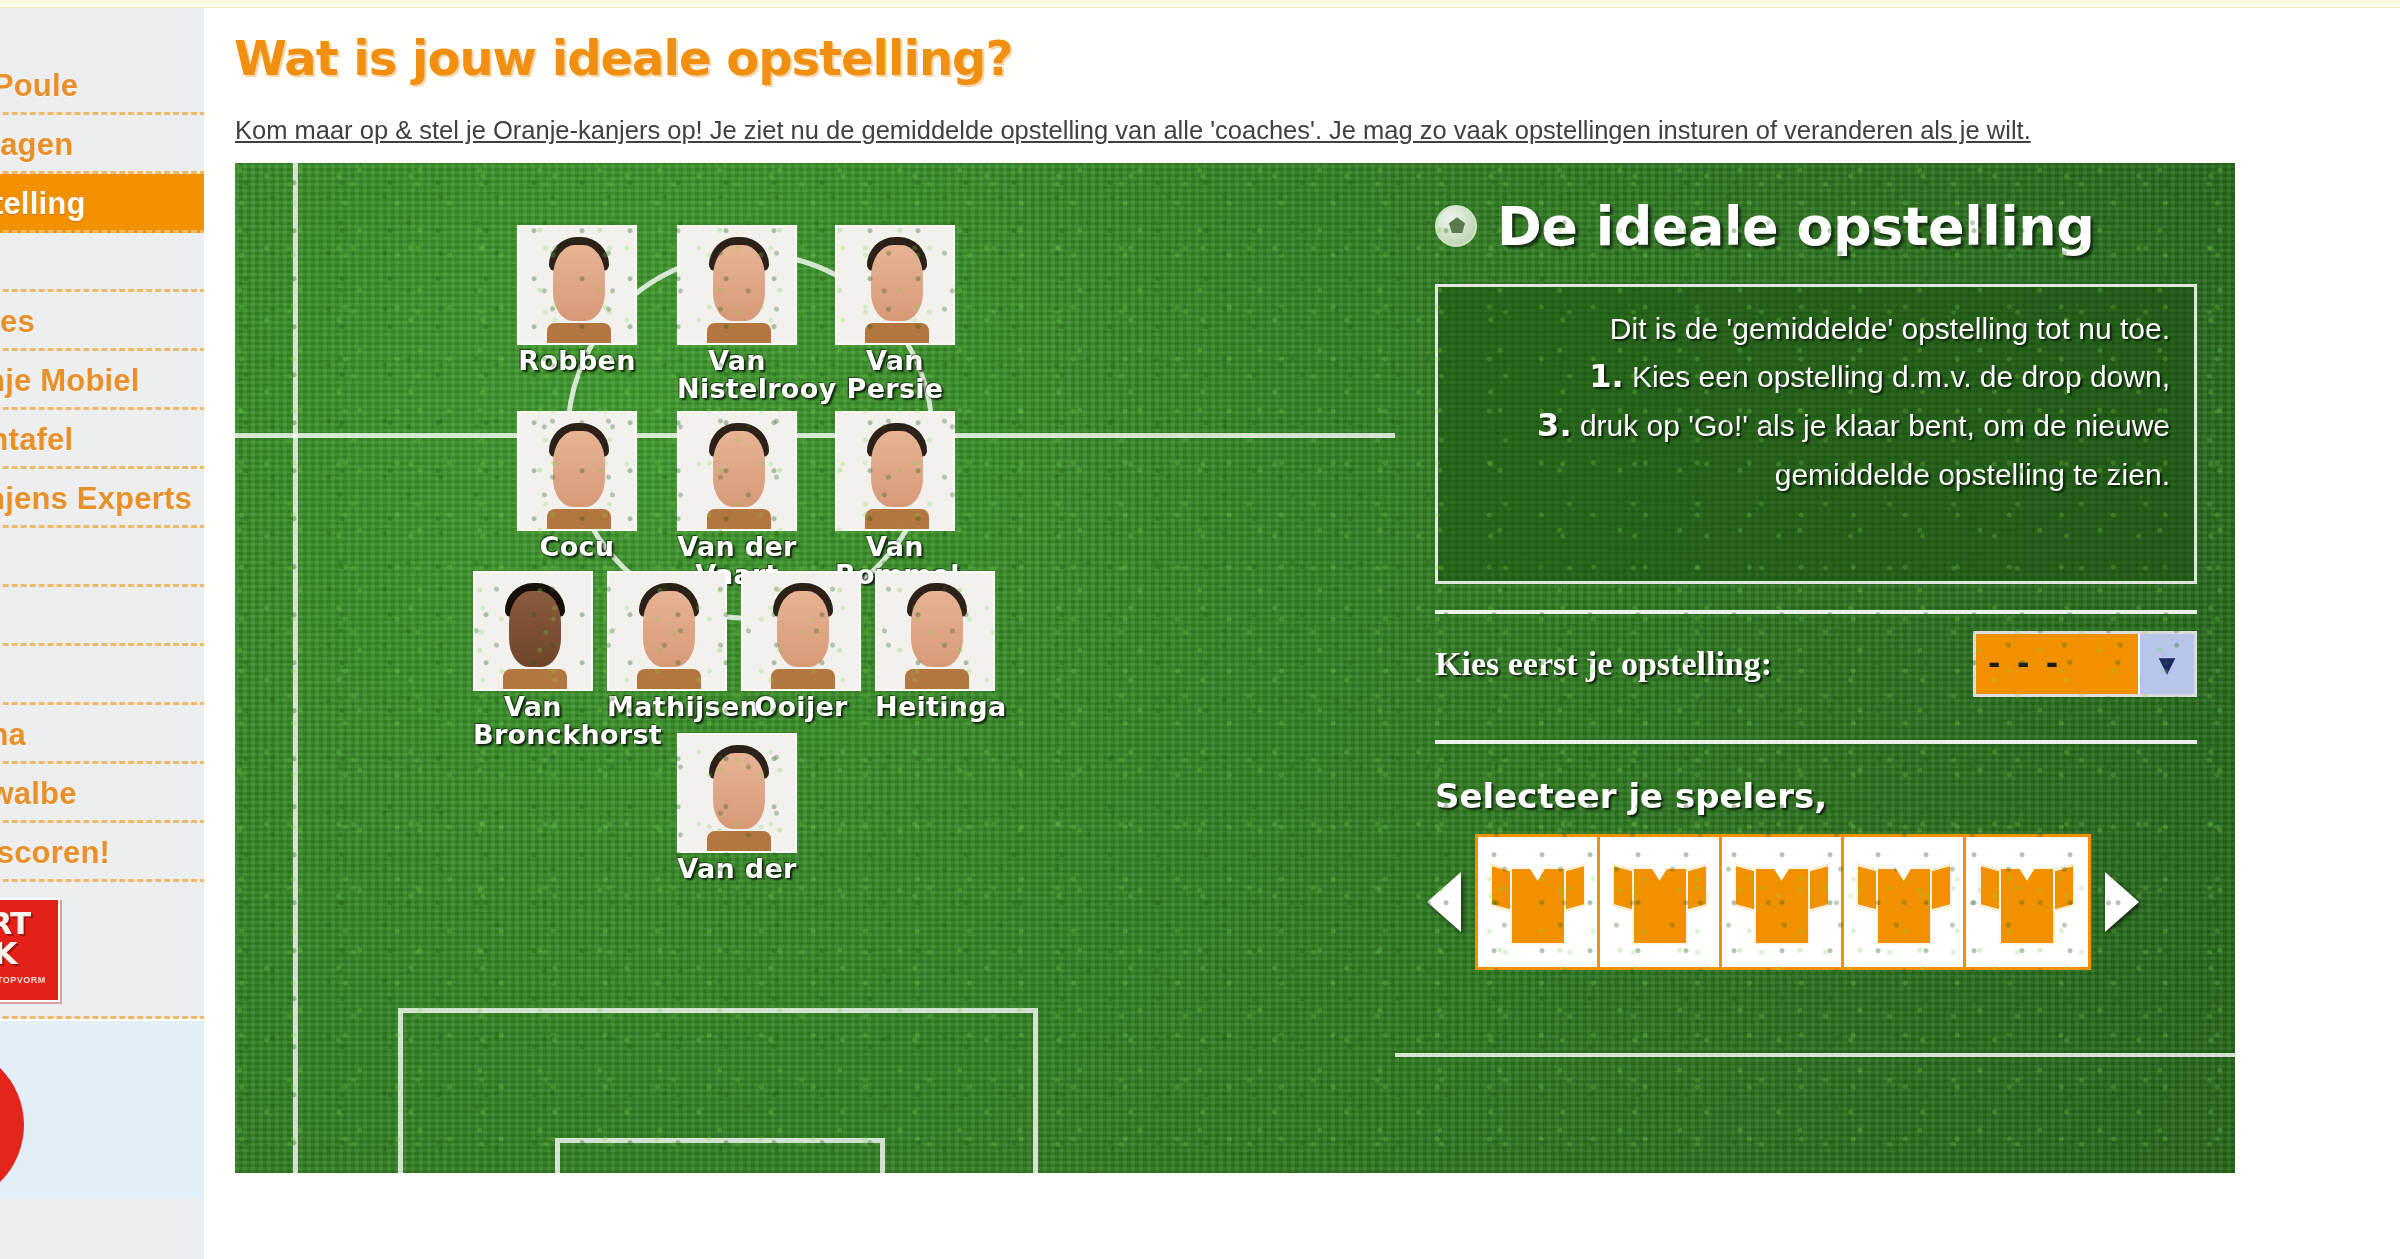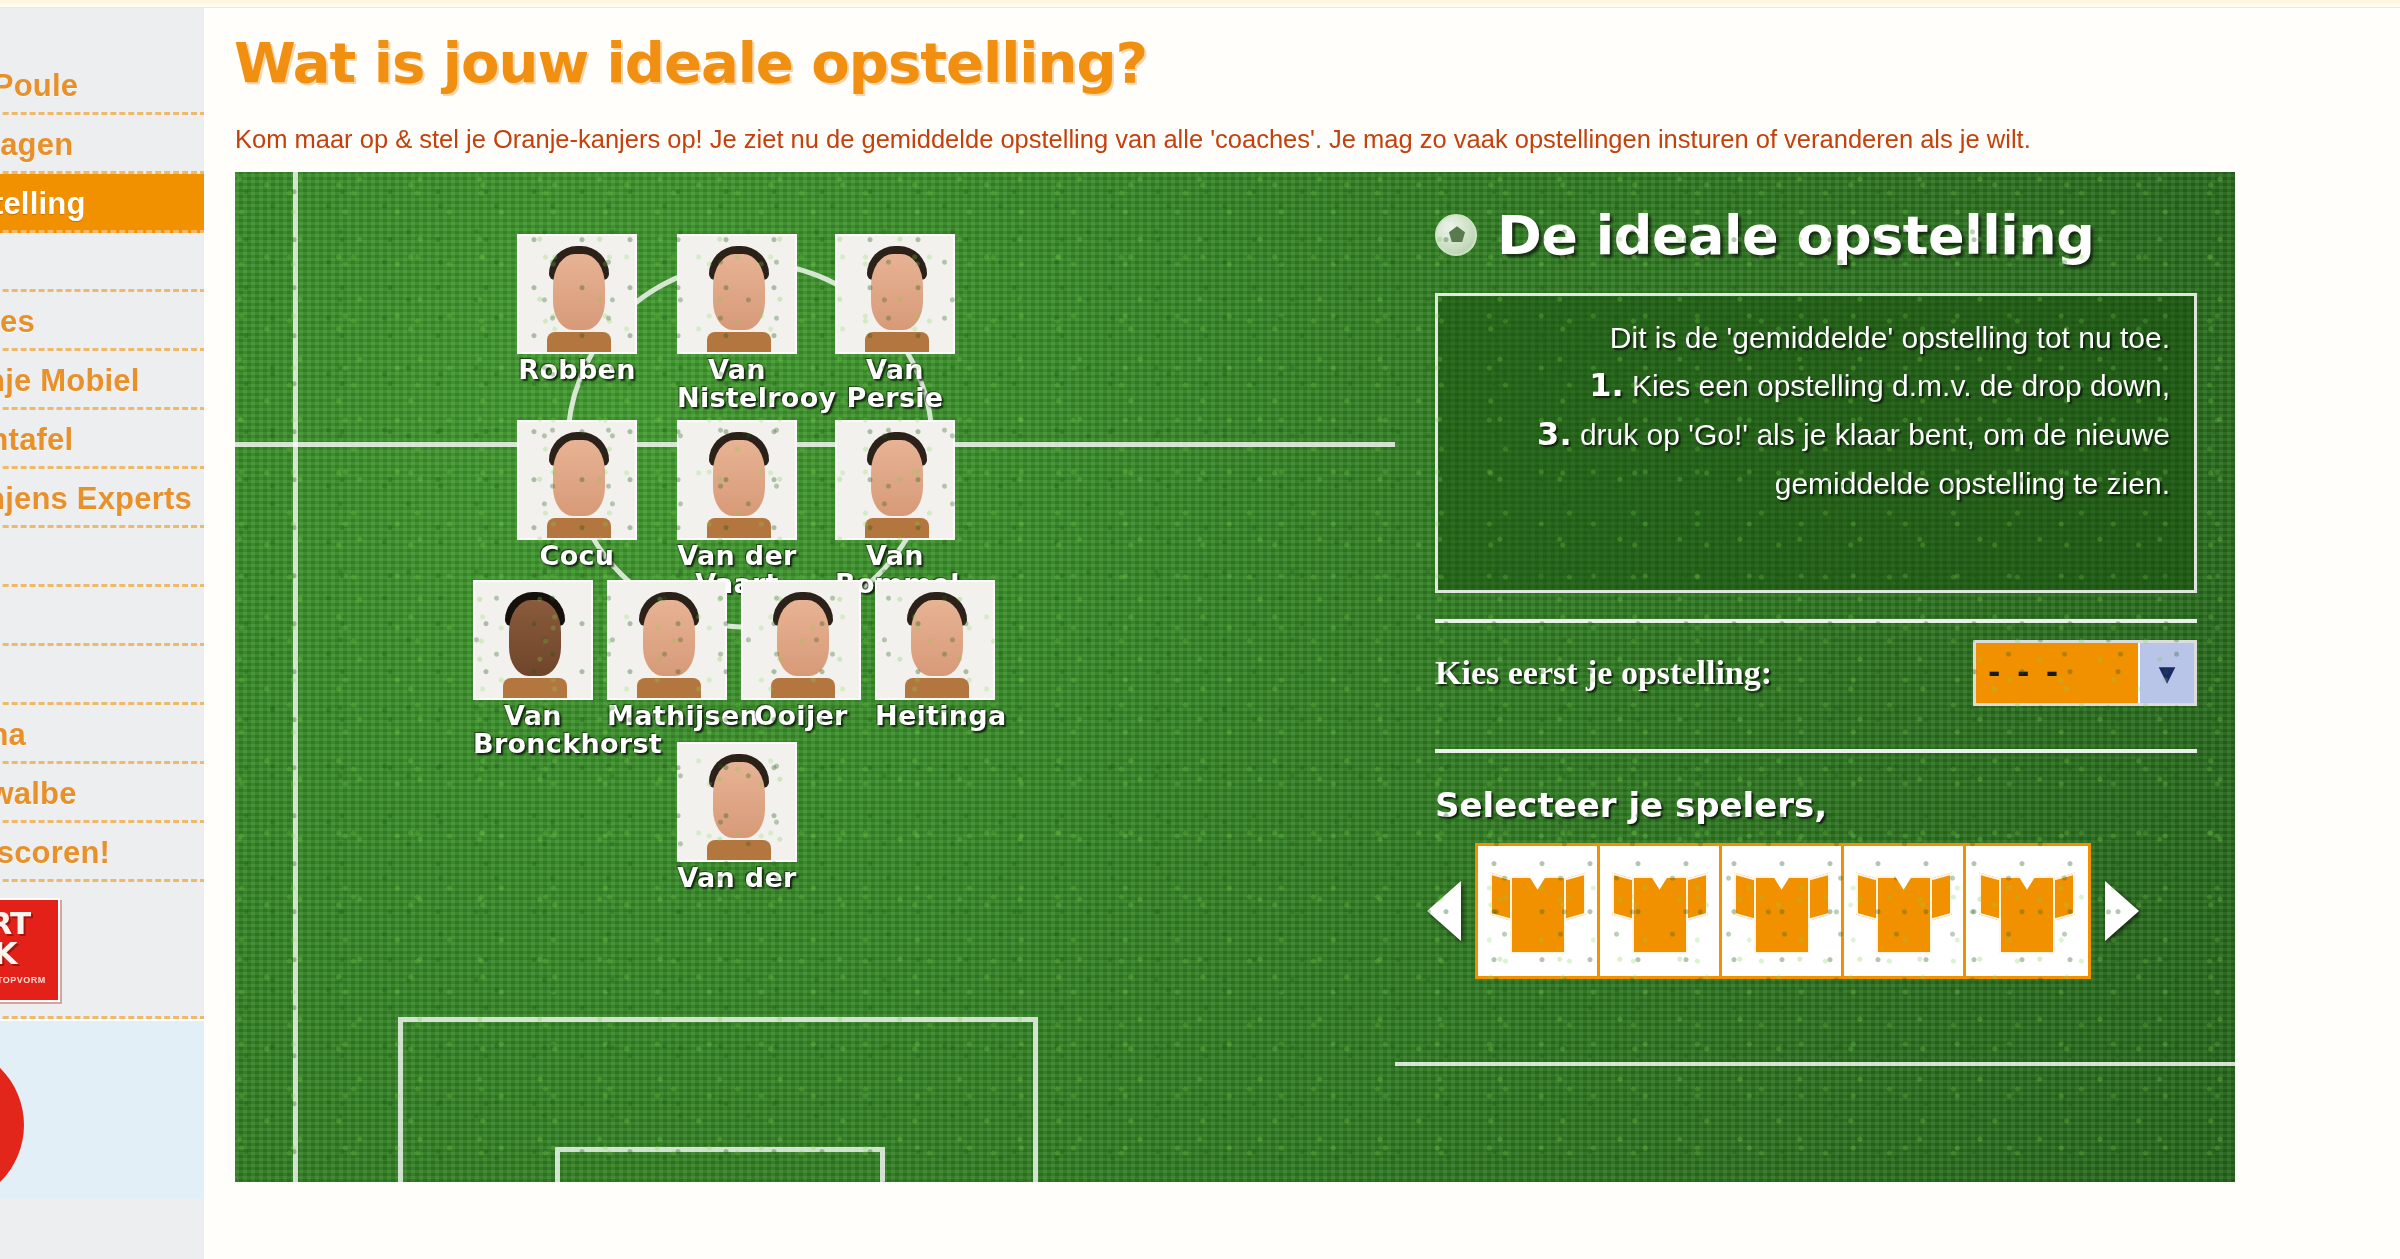--- a/index.html
+++ b/index.html
@@ -118,34 +118,35 @@
   }
 
   
   .main {
     position: absolute;
     left: 232px; top: 8px;
     width: 2168px; height: 1251px;
   }
   h1.page-title {
     margin: 22px 0 0 2px;
-    font-size: 56px;
+    font-size: 48px;
     font-weight: bold;
     color: #f18f10;
     letter-spacing: -1px;
     font-family: "DejaVu Sans", sans-serif;
     text-shadow: 2px 2px 0 rgba(220,140,30,.35);
     white-space: nowrap;
   }
   p.intro {
     margin: 28px 0 0 3px;
     width: 2010px;
     font-size: 25.5px;
     line-height: 1.28;
-    color: #c2410c;
+    color: #404040;
+    text-decoration: underline;
   }
 
   
   .pitch {
     position: relative;
     margin: 16px 0 0 3px;
     width: 2000px;
     height: 1010px;
     overflow: hidden;
     background:

